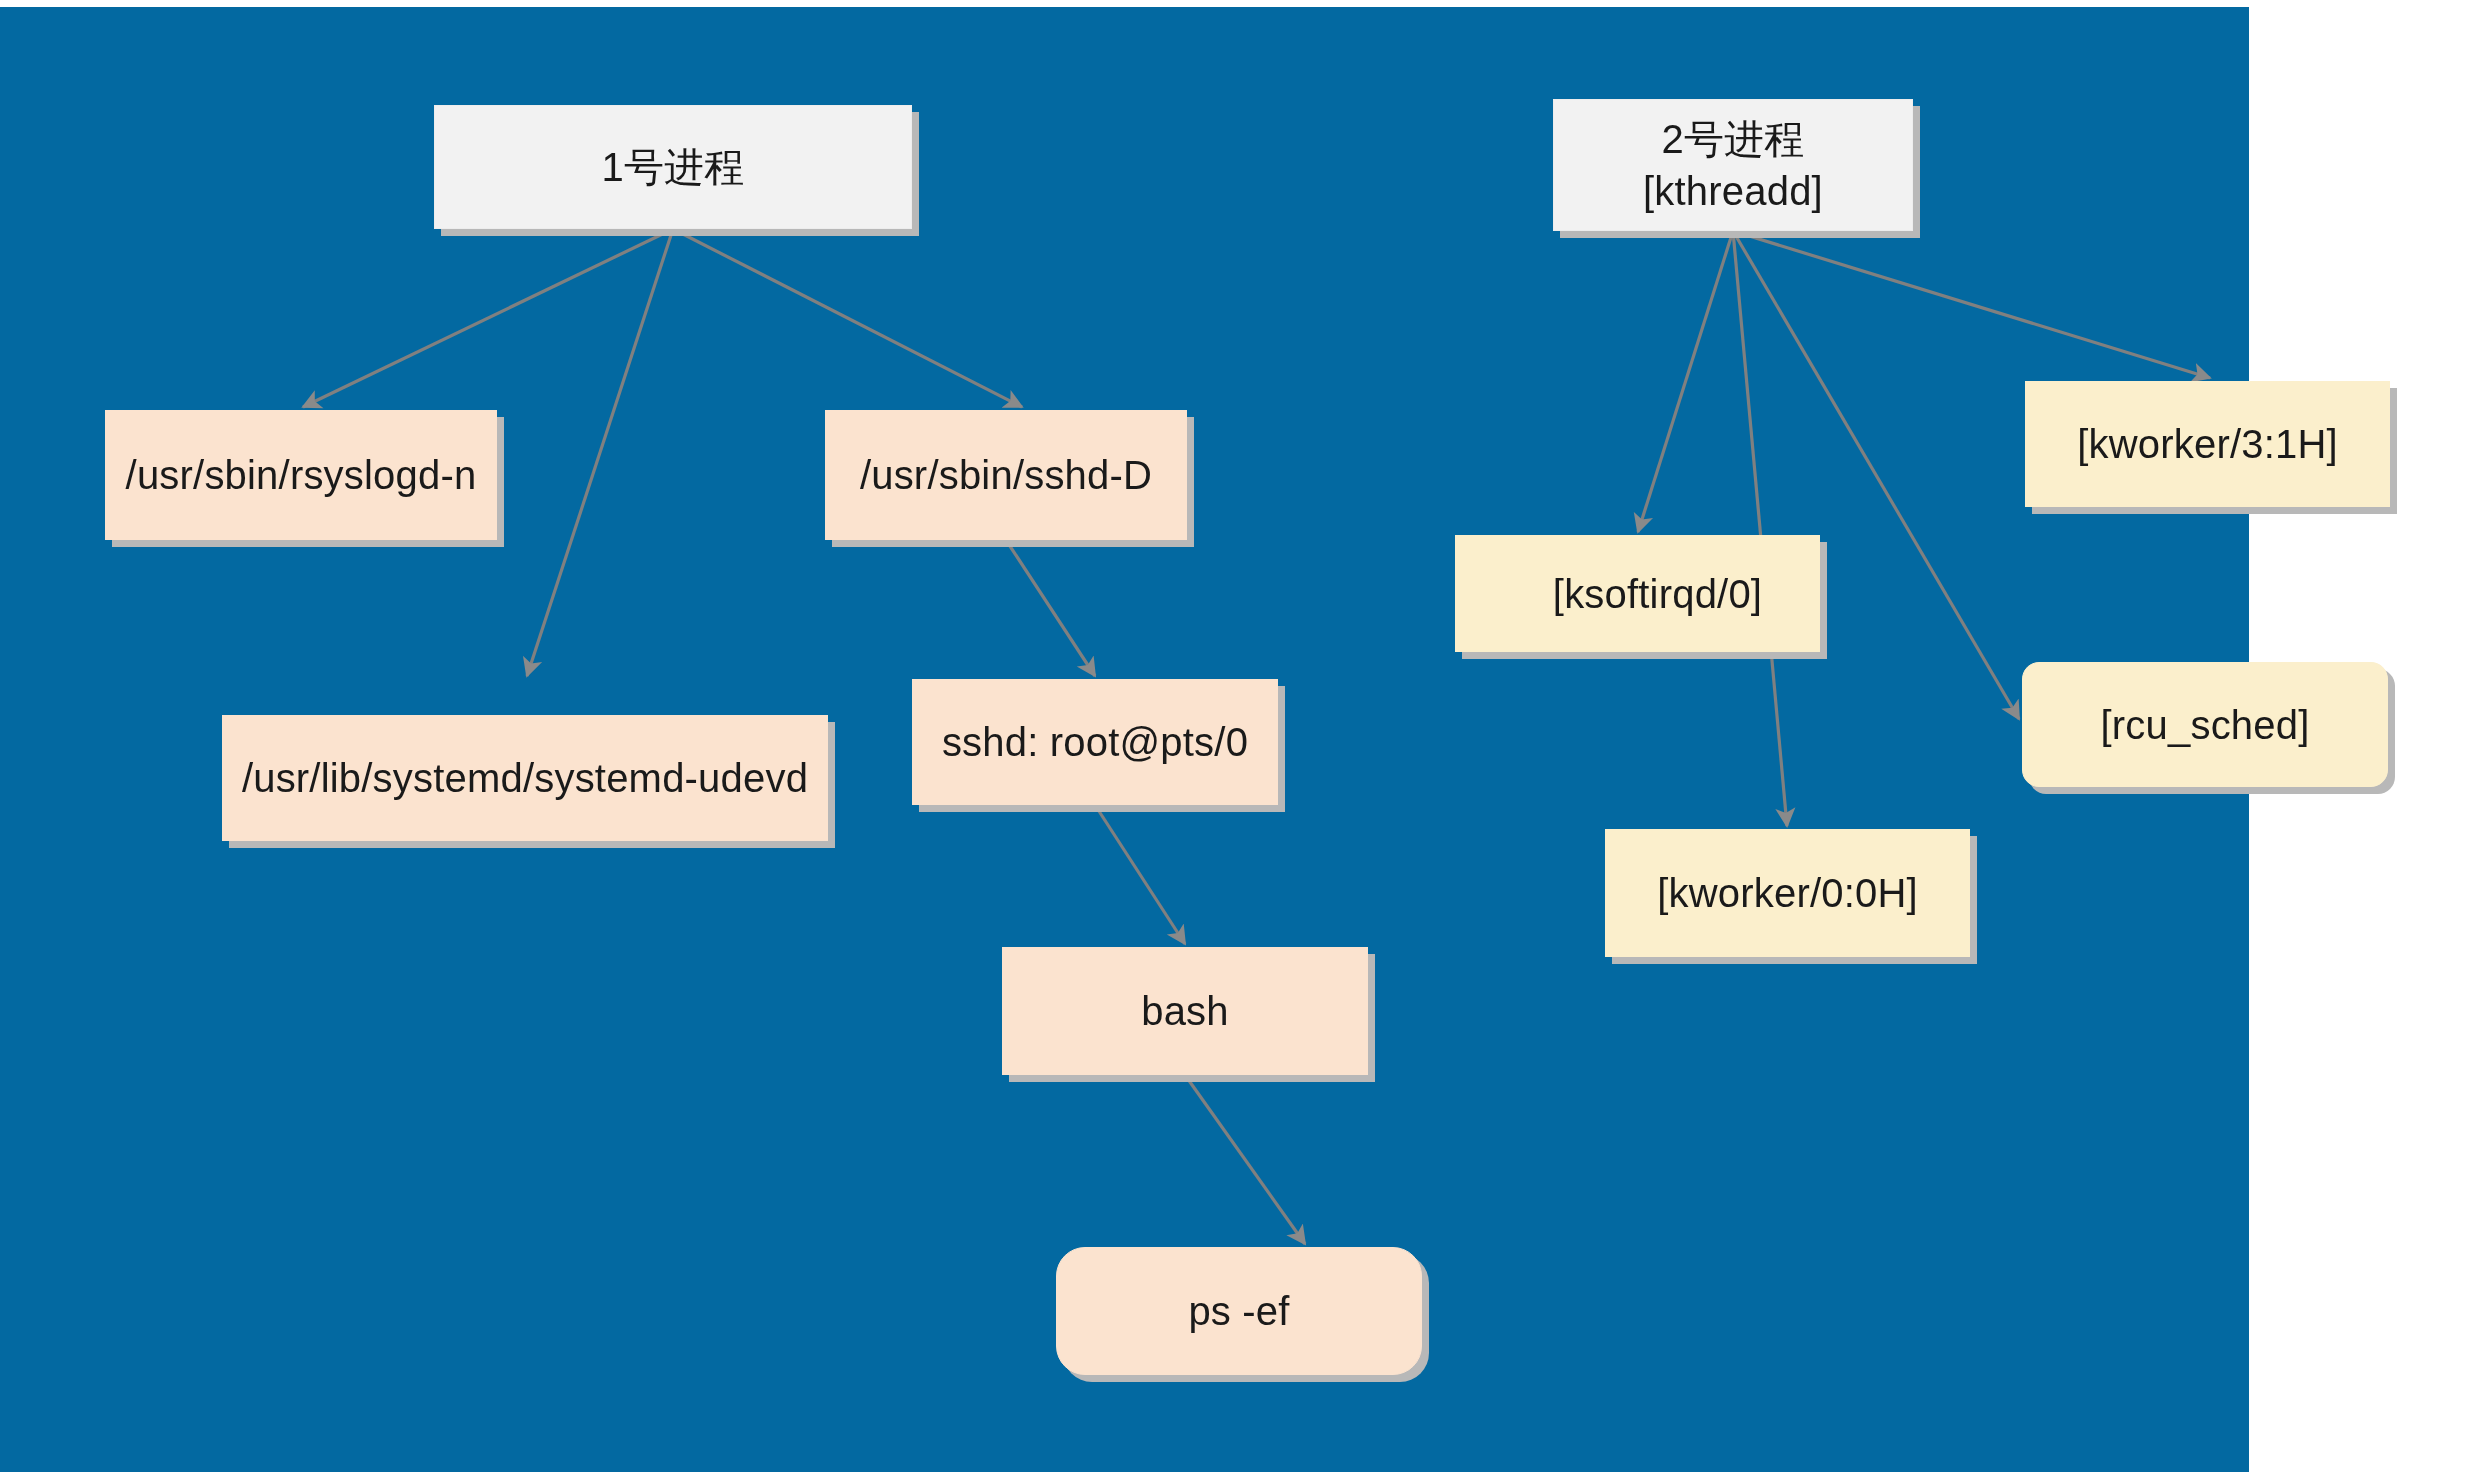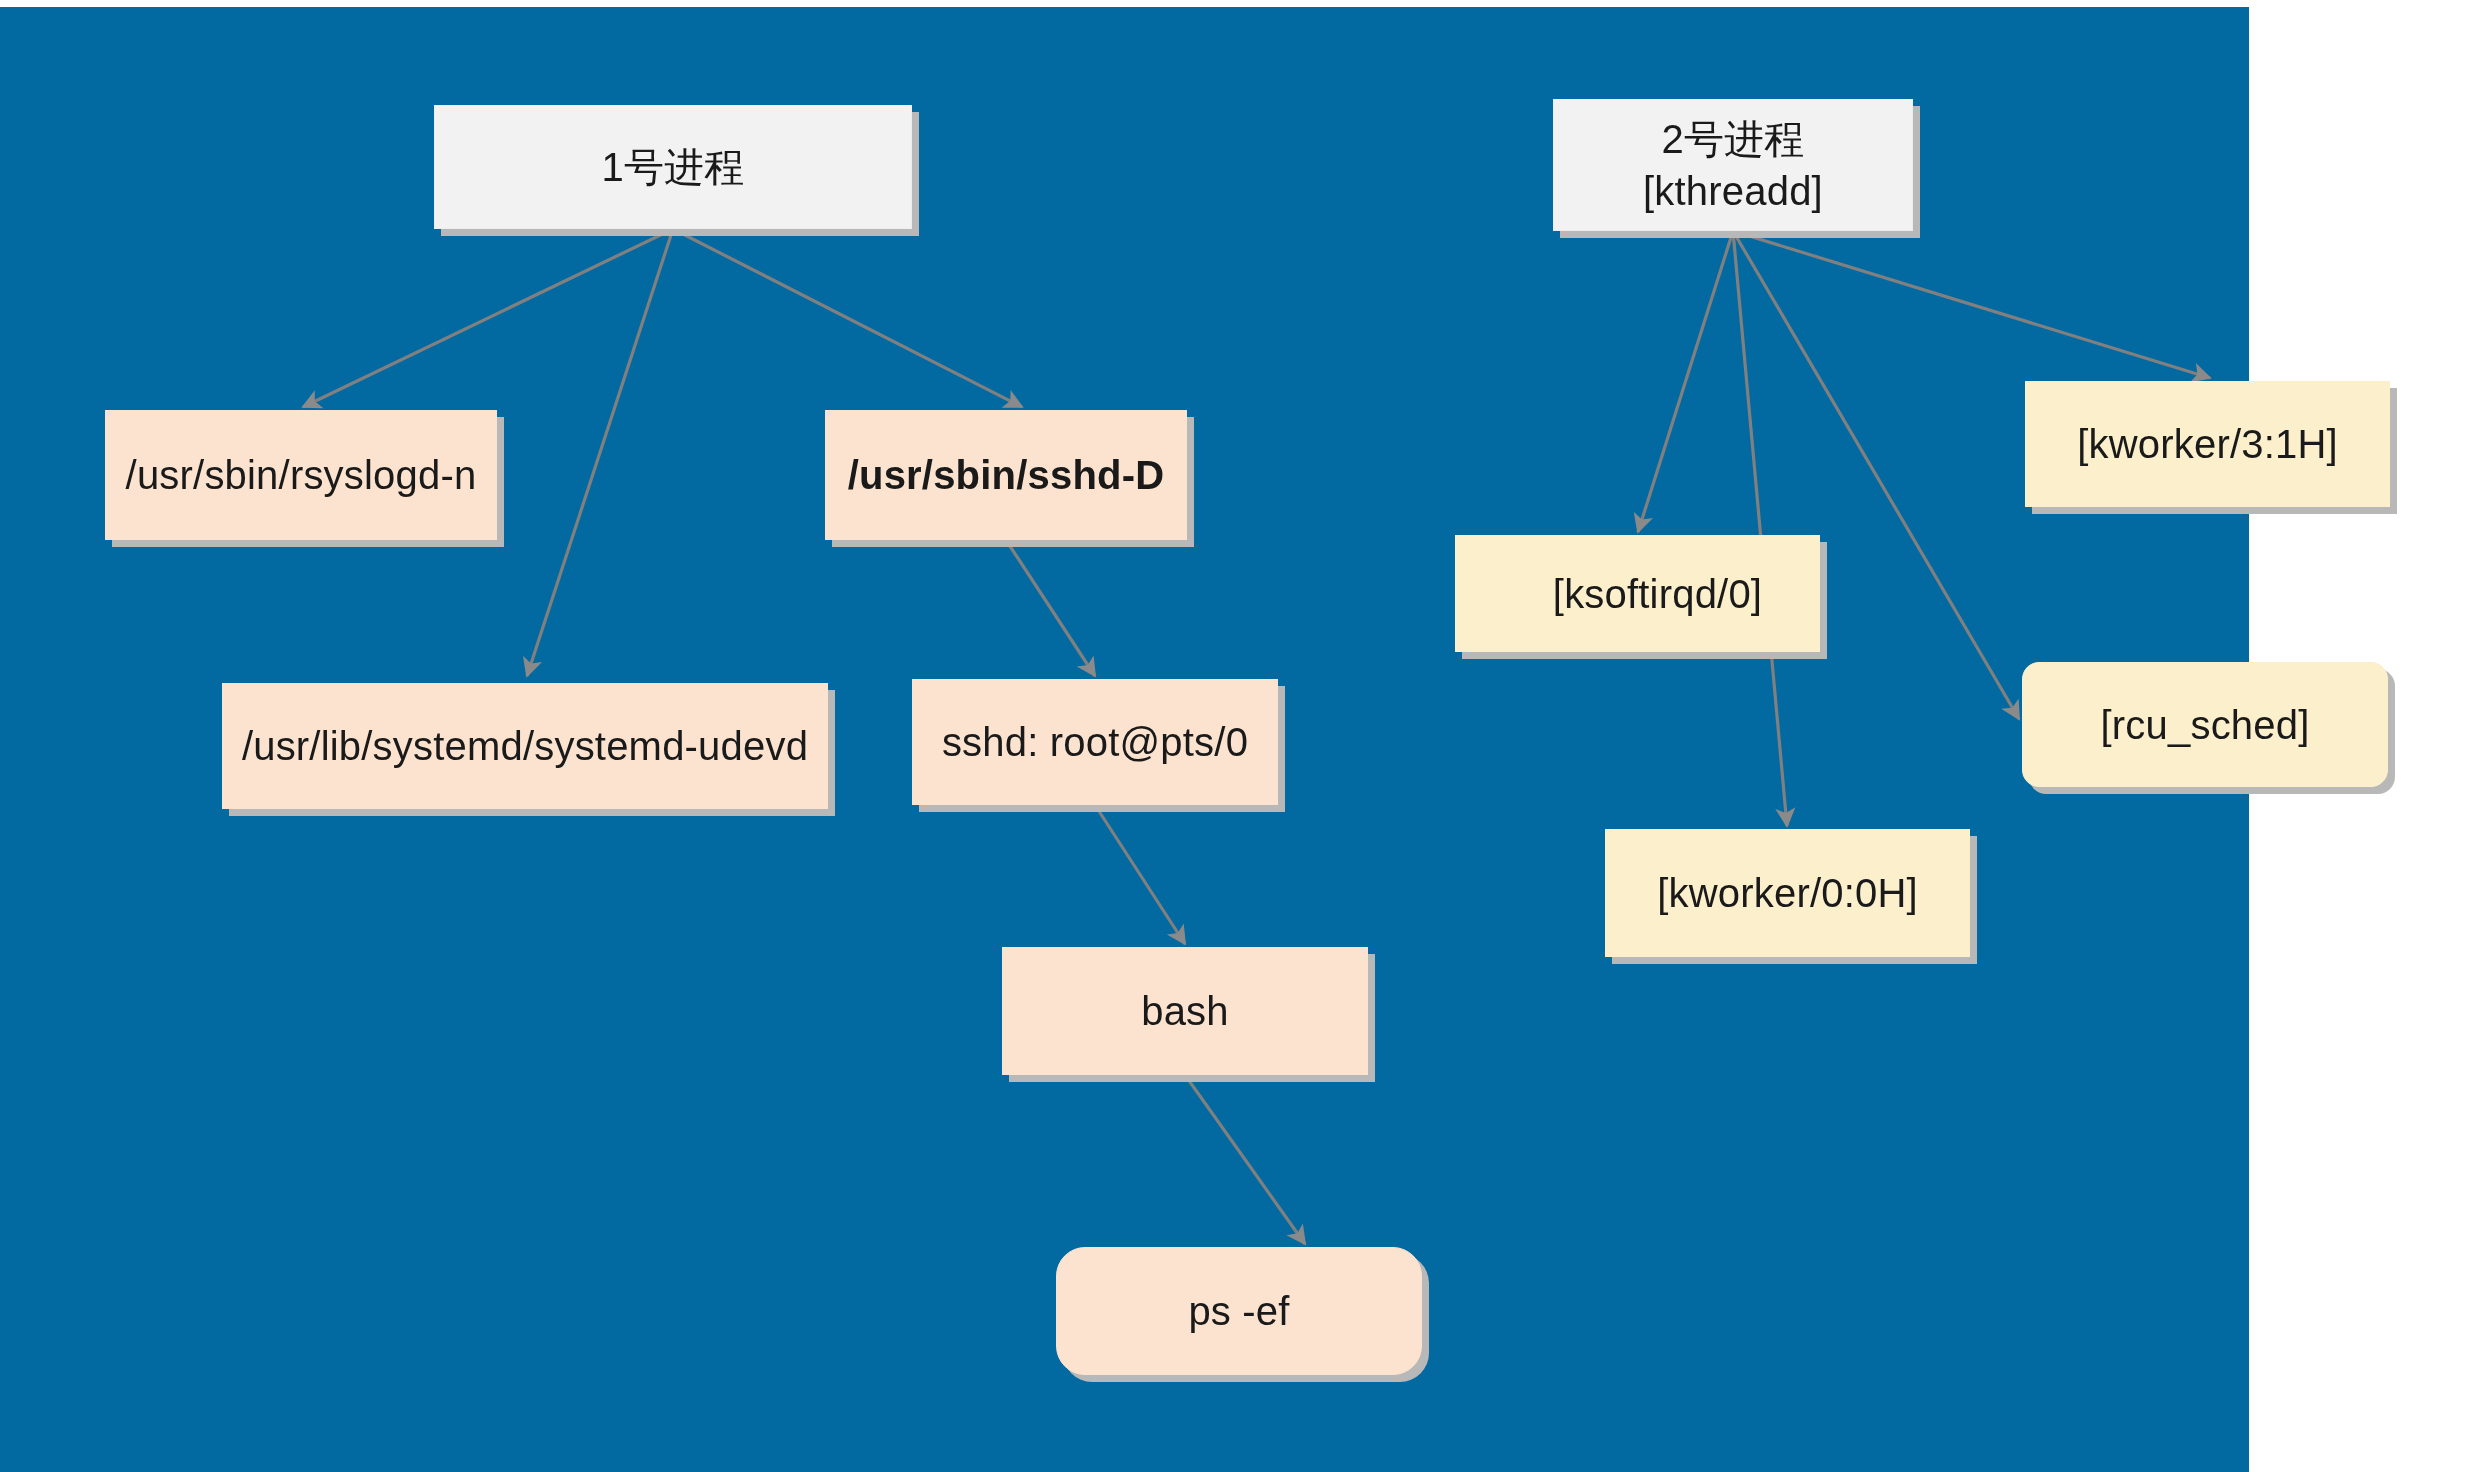--- a/index.html
+++ b/index.html
@@ -89,24 +89,24 @@
       <div class="node root" style="left: 434px; top: 98px; width: 478px; height: 124px;">
         <span class="line">1号进程</span>
       </div>
       <div class="node root" style="left: 1553px; top: 92px; width: 360px; height: 132px;">
         <span class="line">2号进程</span>
         <span class="line">[kthreadd]</span>
       </div>
       <div class="node peach" style="left: 105px; top: 403px; width: 392px; height: 130px;">
         <span class="line">/usr/sbin/rsyslogd-n</span>
       </div>
-      <div class="node peach" style="left: 825px; top: 403px; width: 362px; height: 130px; font-weight: bold;">
+      <div class="node peach" style="left: 825px; top: 403px; width: 362px; height: 130px;">
         <span class="line">/usr/sbin/sshd-D</span>
       </div>
-      <div class="node peach" style="left: 222px; top: 676px; width: 606px; height: 126px; align-items: center;">
+      <div class="node peach" style="left: 222px; top: 708px; width: 606px; height: 126px; align-items: center;">
         <span class="line">/usr/lib/systemd/systemd-udevd</span>
       </div>
       <div class="node peach" style="left: 912px; top: 672px; width: 366px; height: 126px; align-items: center;">
         <span class="line">sshd: root@pts/0</span>
       </div>
       <div class="node peach" style="left: 1002px; top: 940px; width: 366px; height: 128px;">
         <span class="line">bash</span>
       </div>
       <div class="node peach" style="left: 1056px; top: 1240px; width: 366px; height: 128px; border-radius: 29px;">
         <span class="line">ps -ef</span>

